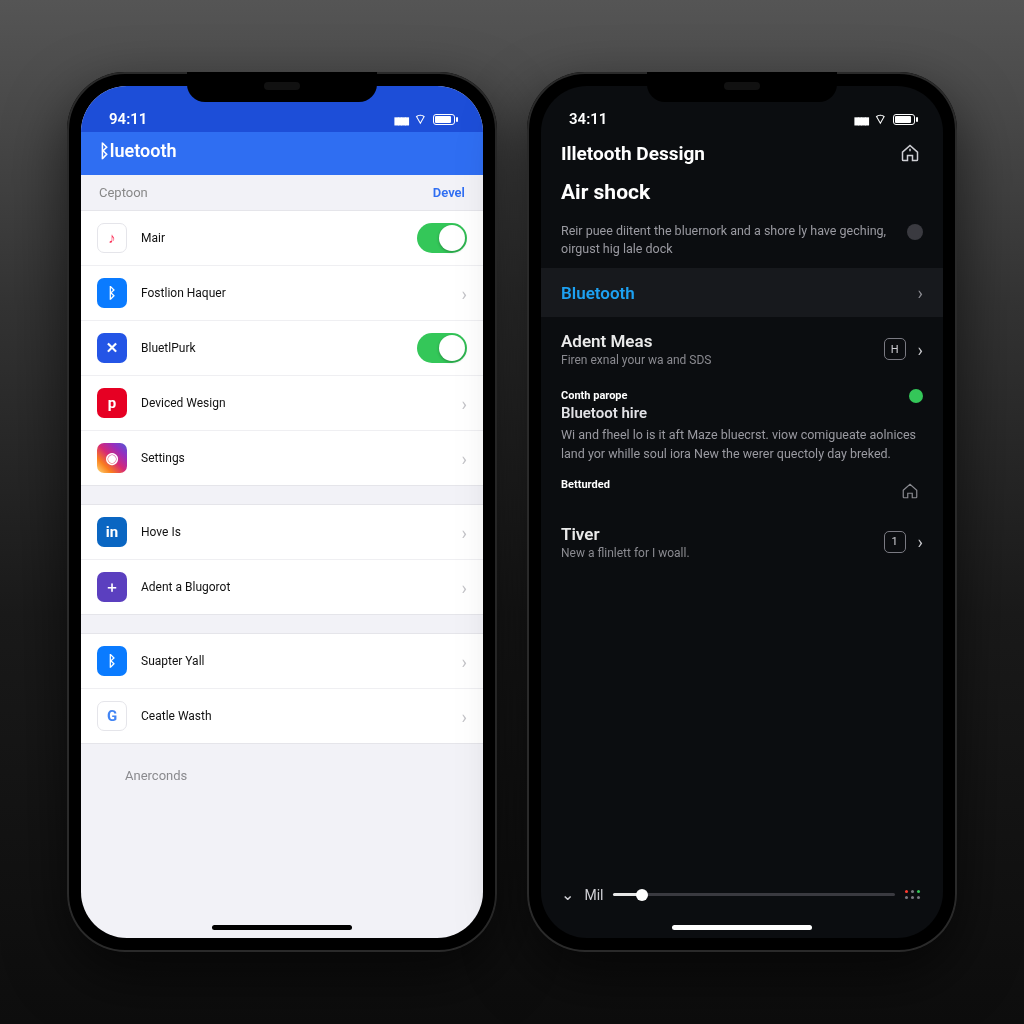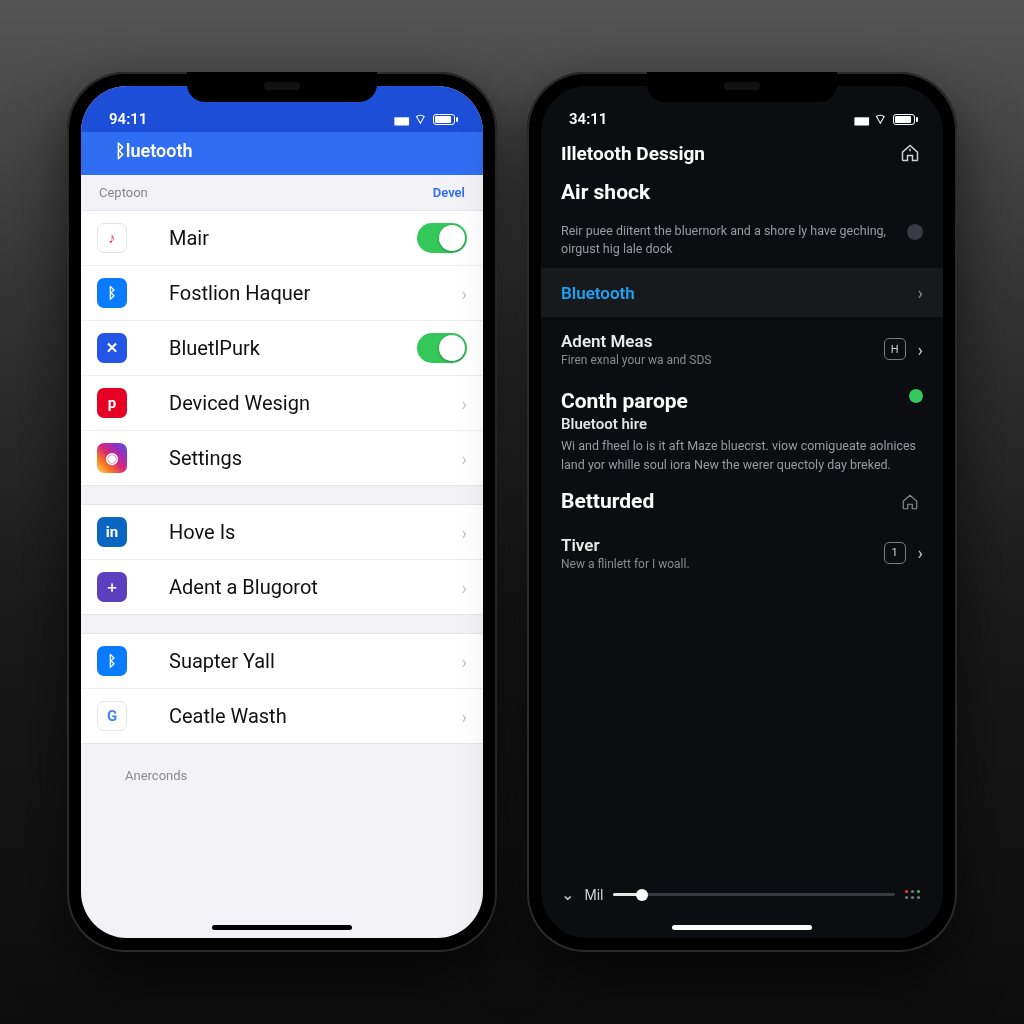--- a/index.html
+++ b/index.html
@@ -56,28 +56,28 @@
   .statusbar { height:46px; display:flex; justify-content:space-between; align-items:flex-end; padding:0 28px 4px; font-size:15px; font-weight:600; }
   .light .statusbar{ background:#1d4ed8; color:#fff; }
   .status-right{ display:flex; gap:6px; align-items:center; }
   .signal, .wifi, .battery { display:inline-block; }
   .signal::before{ content:"▮▮▮▮"; letter-spacing:-2px; font-size:10px;}
   .wifi::before{ content:"⌔"; font-size:14px; }
   .battery{ width:22px; height:11px; border:1.3px solid currentColor; border-radius:3px; position:relative; }
   .battery::after{ content:""; position:absolute; right:-4px; top:2.5px; width:2px; height:5px; background:currentColor; border-radius:1px;}
   .battery .fill{ position:absolute; left:1px; top:1px; bottom:1px; right:3px; background:currentColor; border-radius:1px;}
 
-  .lt-header{ background:#2f6ef2; color:#fff; padding:8px 34px 14px; font-size:18px; font-weight:600;}
+  .lt-header{ background:#2f6ef2; color:#fff; padding:8px 18px 14px; font-size:18px; font-weight:600;}
   .lt-sub{ display:flex; justify-content:space-between; padding:10px 18px; font-size:13px; color:#888; background:#f2f2f7;}
   .lt-sub .act{ color:#2f6ef2; font-weight:600; }
 
   .group{ background:#fff; border-top:1px solid #e5e5ea; border-bottom:1px solid #e5e5ea; margin-bottom:18px;}
   .row{ display:flex; align-items:center; gap:14px; padding:12px 16px; border-bottom:1px solid #efeff2; min-height:52px;}
   .row:last-child{ border-bottom:none;}
-  .row .lbl{ flex:1; font-size:20px; color:#111;margin-left:28px;}
+  .row .lbl{ flex:1; font-size:12px; color:#111;}
   .appicon{ width:30px; height:30px; border-radius:7px; display:flex; align-items:center; justify-content:center; font-size:15px; color:#fff; font-weight:700;}
   .chev{ color:#c5c5c9; font-size:18px;}
   .switch{ width:50px; height:30px; border-radius:15px; background:#e5e5ea; position:relative; transition:.2s;}
   .switch.on{ background:#34c759;}
   .switch .knob{ position:absolute; top:2px; left:2px; width:26px; height:26px; background:#fff; border-radius:50%; box-shadow:0 1px 3px rgba(0,0,0,.3);}
   .switch.on .knob{ left:22px;}
   .footer-lbl{ font-size:13px; color:#8a8a8e; padding:6px 18px 40px;margin-left:26px;}
 
   
   .screen.dark{ background:#0b0d10; color:#e7e7e7; display:flex; flex-direction:column;}
@@ -88,21 +88,21 @@
   .sect{ padding:10px 20px;}
   .sect .h{ font-size:21px; font-weight:700; color:#fff; margin-bottom:18px;}
   .sect .sub{ font-size:12.5px; line-height:1.45; color:#9a9aa1;}
   .dk-row{ display:flex; align-items:center; justify-content:space-between; padding:14px 20px; background:#17191d; }
   .dk-row .t{ font-size:17px; font-weight:600; color:#1da1f2;}
   .dk-row .t.plain{ color:#eaeaea; font-weight:600;}
   .dk-row .sub{ font-size:12px; color:#8a8a90; margin-top:2px;}
   .dk-row .rc{ display:flex; align-items:center; gap:12px; color:#9a9aa1;}
   .sqicon{ width:22px; height:22px; border:1.5px solid #7a7a82; border-radius:5px; display:flex; align-items:center; justify-content:center; font-size:11px; color:#cfcfd4;}
   .para{ padding:8px 20px 6px;}
-  .para .h2{ font-size:21px; font-weight:700; color:#fff; margin-bottom:2px;}
+  .para .h2{ font-size:11px; font-weight:700; color:#fff; margin-bottom:2px;}
   .para .h3{ font-size:15px; font-weight:600; color:#e2e2e6; margin-bottom:4px;}
   .para .body{ font-size:12.5px; line-height:1.5; color:#9a9aa1;}
   .para .rt{ float:right; display:flex; align-items:center; gap:10px; color:#8a8a90;}
   .dot{ width:14px; height:14px; border-radius:50%; background:#34c759;}
   .dk-footer{ margin-top:auto; padding:12px 20px 34px;}
   .slider{ display:flex; align-items:center; gap:10px;}
   .slider .lab{ font-size:14px; color:#cfcfd4;}
   .track{ flex:1; height:3px; background:#3a3a40; border-radius:2px; position:relative;}
   .track .fillt{ position:absolute; left:0; top:0; bottom:0; width:10%; background:#e7e7e7; border-radius:2px;}
   .track .thumb{ position:absolute; left:10%; top:50%; transform:translate(-50%,-50%); width:12px; height:12px; background:#fff; border-radius:50%;}

